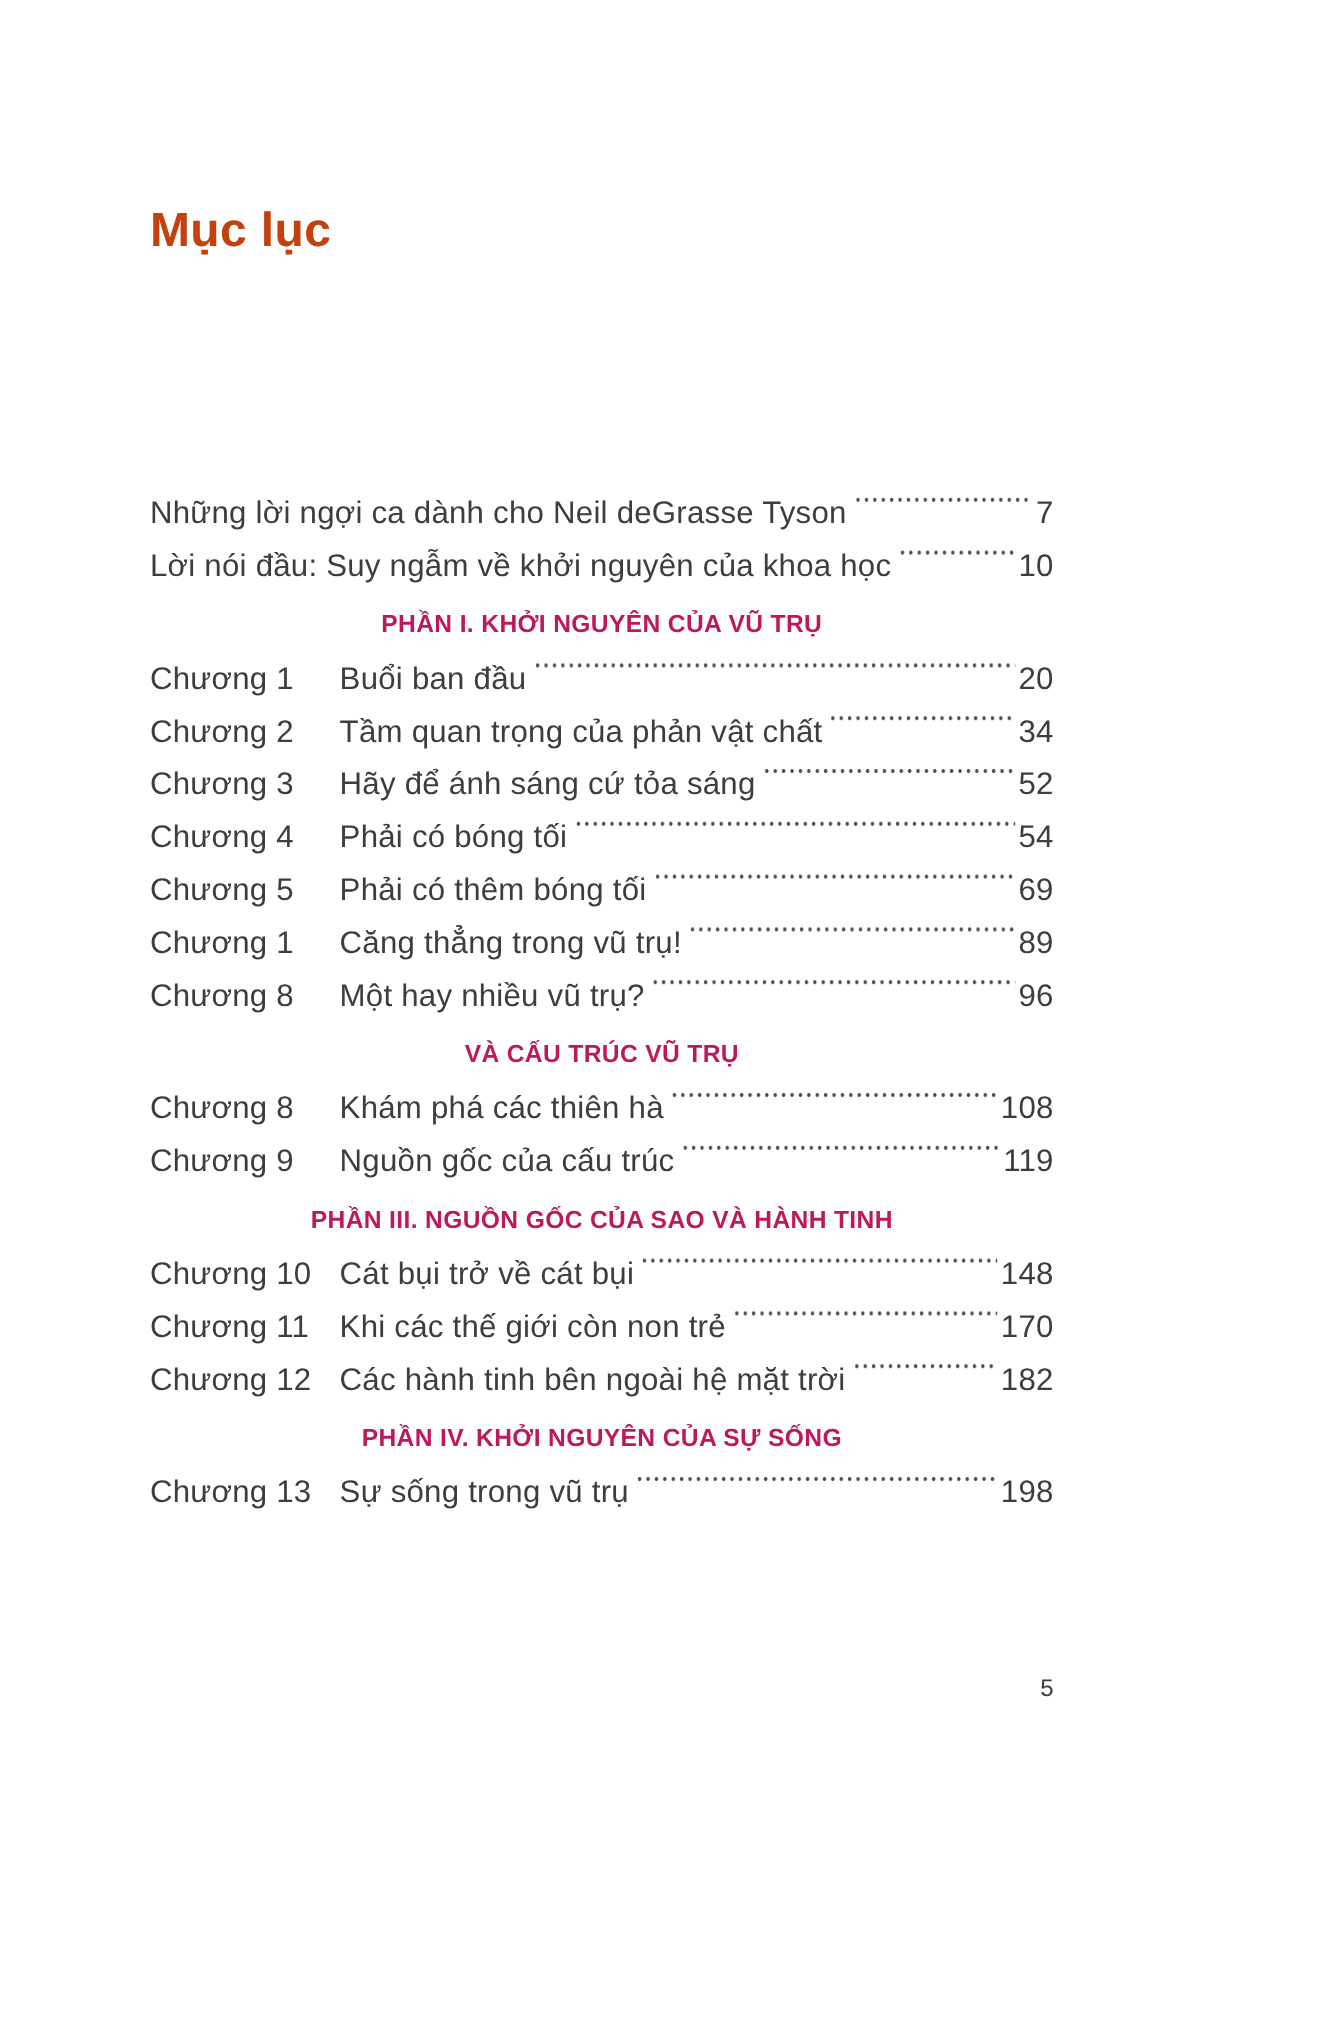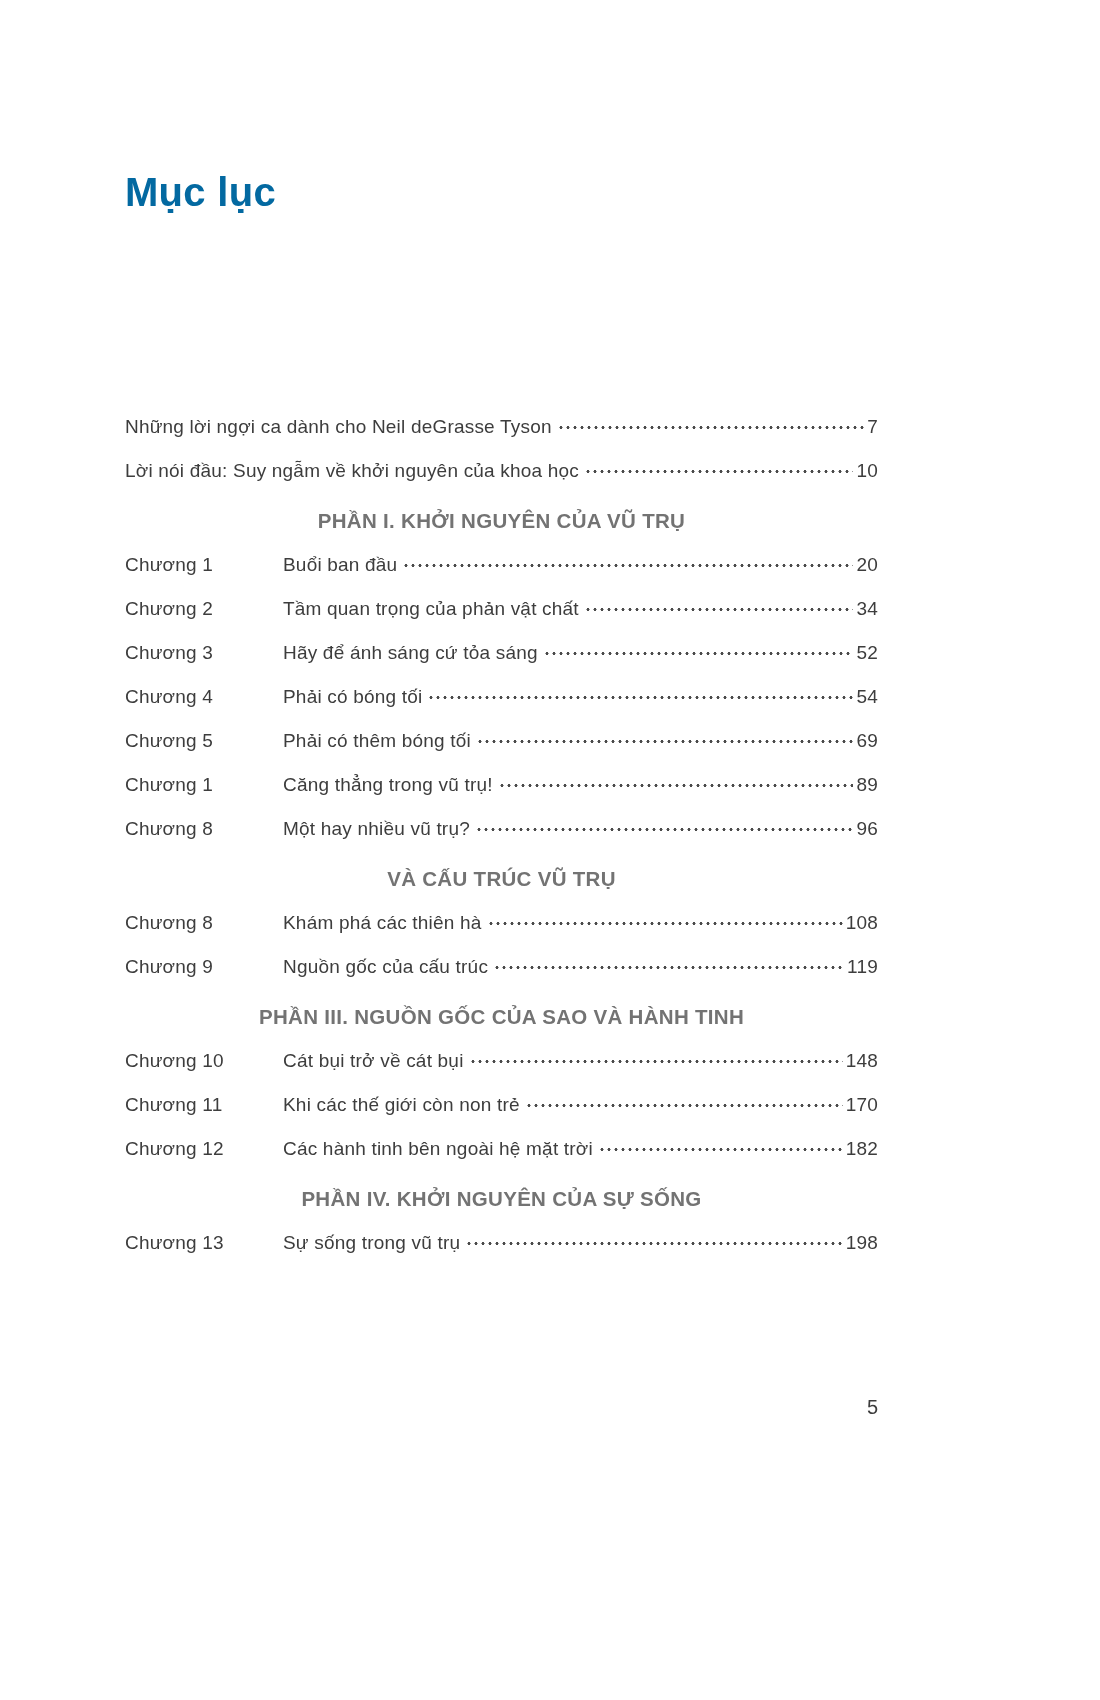--- a/index.html
+++ b/index.html
@@ -18,27 +18,27 @@
     box-sizing: border-box;
     width: 1100px;
     height: 1700px;
     padding: 172px 222px 0 125px;
   }
   h1.toc-title {
     margin: 0 0 202px 0;
     font-size: 40px;
     line-height: 40px;
     font-weight: 700;
-    color: #0369a1;
+    color: #c2410c;
     letter-spacing: 0.3px;
   }
   .toc-row {
     display: flex;
-    align-items: center;
-    font-size: 19px;
+    align-items: flex-start;
+    font-size: 26px;
     line-height: 26px;
     margin-bottom: 18px;
     letter-spacing: 0.2px;
     color: #3d3d3d;
   }
   .chapter-col {
     flex: 0 0 158px;
   }
   .entry-title {
     white-space: nowrap;
@@ -54,21 +54,21 @@
     background-position: left bottom;
   }
   .page-num {
     white-space: nowrap;
   }
   .section-heading {
     text-align: center;
     font-weight: 700;
     font-size: 20.5px;
     line-height: 34px;
-    color: #737373;
+    color: #be185d;
     letter-spacing: 0.3px;
     margin: 20px 0 14px 0;
   }
   .folio {
     position: absolute;
     top: 1396px;
     right: 222px;
     font-size: 20px;
     color: #3d3d3d;
   }

